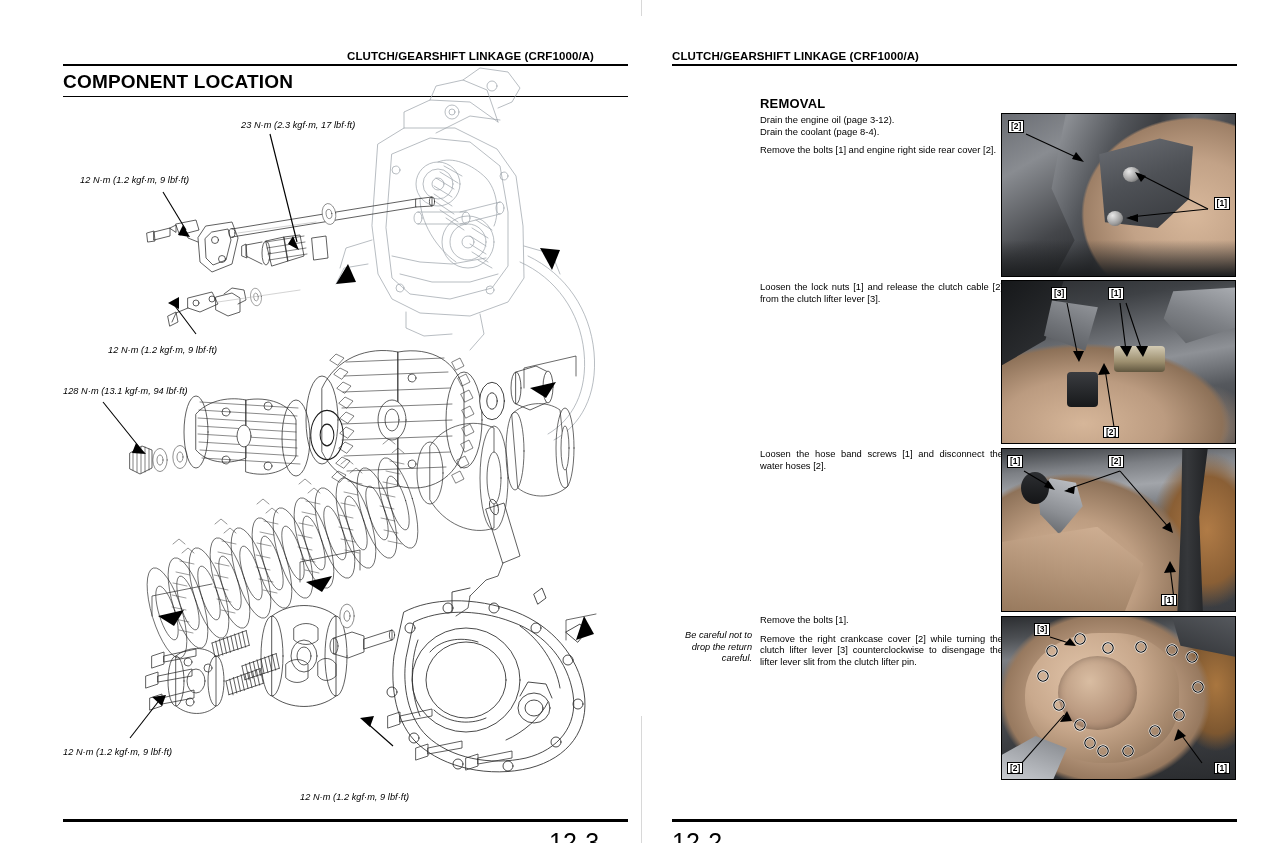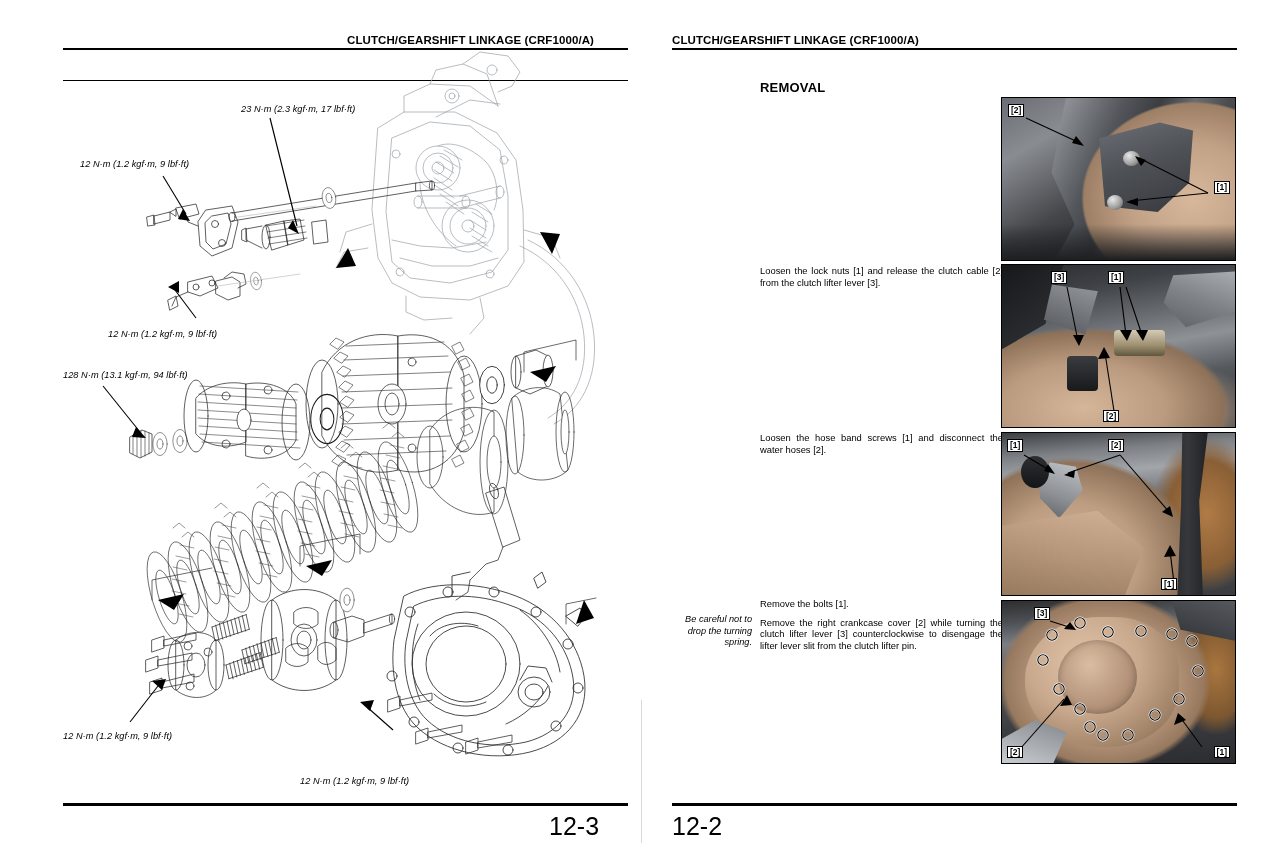--- a/index.html
+++ b/index.html
@@ -1,19 +1,19 @@
 <!DOCTYPE html>
 <html><head>
 <meta charset="utf-8">
 <title>Service Manual Spread</title>
 <style>
   html,body{margin:0;padding:0;background:#fff;}
   body{width:1280px;height:843px;overflow:hidden;font-family:"Liberation Sans",sans-serif;color:#000;}
   .spread{position:relative;width:1280px;height:843px;background:#fff;}
-  .page{position:absolute;top:0;height:700px;background:#fff;}
+  .page{position:absolute;top:16px;height:700px;background:#fff;}
   .page-left{left:0;width:641px;}
   .page-right{left:641px;width:639px;}
   .divider{position:absolute;left:641px;top:0;width:1px;height:843px;background:#d8d8d8;}
 
   
   .running-head{position:absolute;font-weight:bold;font-size:11.5px;letter-spacing:.1px;white-space:nowrap;}
   .rule{position:absolute;background:#000;}
 
   .sect-title{position:absolute;font-weight:bold;white-space:nowrap;}
   .t-left{left:63px;top:55px;font-size:19px;letter-spacing:.2px;}
@@ -48,20 +48,21 @@
 
 <div class="spread">
 
   <div class="divider"></div>
 
   <div class="page page-left">
 
     <div class="running-head" style="left:347px;top:34px;">CLUTCH/GEARSHIFT LINKAGE (CRF1000/A)</div>
     <div class="rule" style="left:63px;top:48px;width:565px;height:2px;"></div>
 
+    <div class="sect-title t-left">COMPONENT LOCATION</div>
     <div class="rule" style="left:63px;top:80px;width:565px;height:1px;"></div>
 
     <svg class="diagram" viewBox="0 0 641 843">
       <defs>
         <g id="wash">
           <ellipse cx="0" cy="0" rx="13" ry="17" fill="#fff" stroke="#1a1a1a" stroke-width="0.8"></ellipse>
           <ellipse cx="0" cy="0" rx="5.5" ry="7.5" fill="#fff" stroke="#1a1a1a" stroke-width="0.8"></ellipse>
         </g>
       </defs>
       <g fill="none" stroke="#2b2b2b" stroke-width="0.75" stroke-linejoin="round" stroke-linecap="round">
@@ -445,20 +446,25 @@
     <div class="folio folio-left">12-3</div>
   </div>
 
   <div class="page page-right">
 
     <div class="running-head" style="left:31px;top:34px;">CLUTCH/GEARSHIFT LINKAGE (CRF1000/A)</div>
     <div class="rule" style="left:31px;top:48px;width:565px;height:2px;"></div>
 
     <div style="position:absolute;left:119px;top:80px;font-weight:bold;font-size:13px;letter-spacing:.2px;text-align:right;">REMOVAL</div>
 
+    <div class="prose" style="left:119px;top:98px;width:243px;">
+      <p style="white-space:pre-line;text-align:left;">Drain the engine oil (page 3-12).
+Drain the coolant (page 8-4).</p>
+      <p>Remove the bolts [1] and engine right side rear cover [2].</p>
+    </div>
 
     <div class="photo" style="left:360px;top:97px;width:233px;height:162px;">
       <div class="ph-bg" style="
         background:
           radial-gradient(ellipse 60% 75% at 82% 62%, #d8b89b 0%, #c2a287 45%, #9d7f66 78%, rgba(0,0,0,0) 80%),
           radial-gradient(ellipse 30% 45% at 90% 55%, #e3c9b0 0%, rgba(0,0,0,0) 70%),
           linear-gradient(115deg, #6e7176 0%, #8b8e93 22%, #53565b 40%, #3b3d41 52%, #6a6d72 63%, #4a4c50 74%, #2e3033 100%),
           #54575c;">
       </div>
 
@@ -570,21 +576,21 @@
           <path d="M62 42 L73 37 L72 45 Z"></path>
           <path d="M171 84 L160 79 L168 73 Z"></path>
           <path d="M168 112 L162 124 L174 123 Z"></path>
         </g>
       </svg>
       <div class="cap" style="left:5px;top:6px;">[1]</div>
       <div class="cap" style="left:106px;top:6px;">[2]</div>
       <div class="cap" style="left:159px;bottom:5px;">[1]</div>
     </div>
 
-    <div class="note" style="left:31px;top:614px;width:80px;">Be careful not to drop the turning spring.</div>
+    <div class="note" style="left:31px;top:614px;width:80px;">Be careful not to drop the return careful.</div>
     <div class="prose" style="left:119px;top:598px;width:243px;">
       <p style="text-align:left;">Remove the bolts [1].</p>
       <p>Remove the right crankcase cover [2] while turning the clutch lifter lever [3] counterclockwise to disengage the lifter lever slit from the clutch lifter pin.</p>
     </div>
 
     <div class="photo" style="left:360px;top:600px;width:233px;height:162px;">
       <div class="ph-bg" style="
         background:
           radial-gradient(ellipse 52% 62% at 44% 50%, #d9bb9f 0%, #c0a085 48%, #97795f 82%, rgba(0,0,0,0) 88%),
           radial-gradient(ellipse 22% 50% at 92% 42%, #a9763f 0%, #7d5730 60%, rgba(0,0,0,0) 82%),

